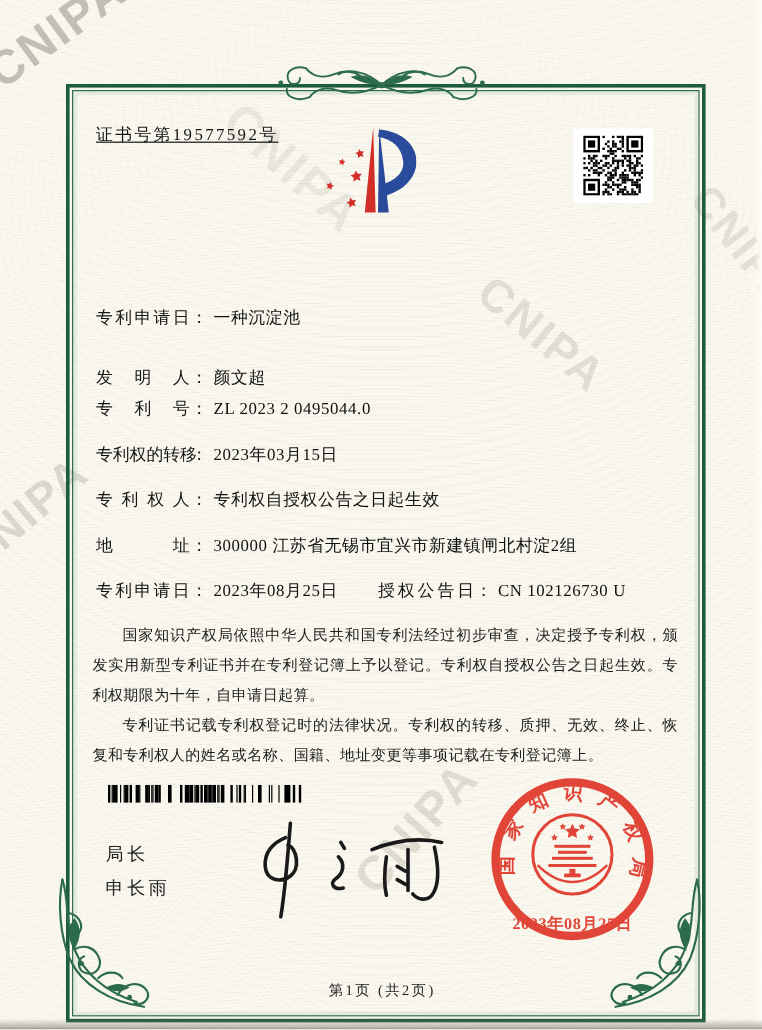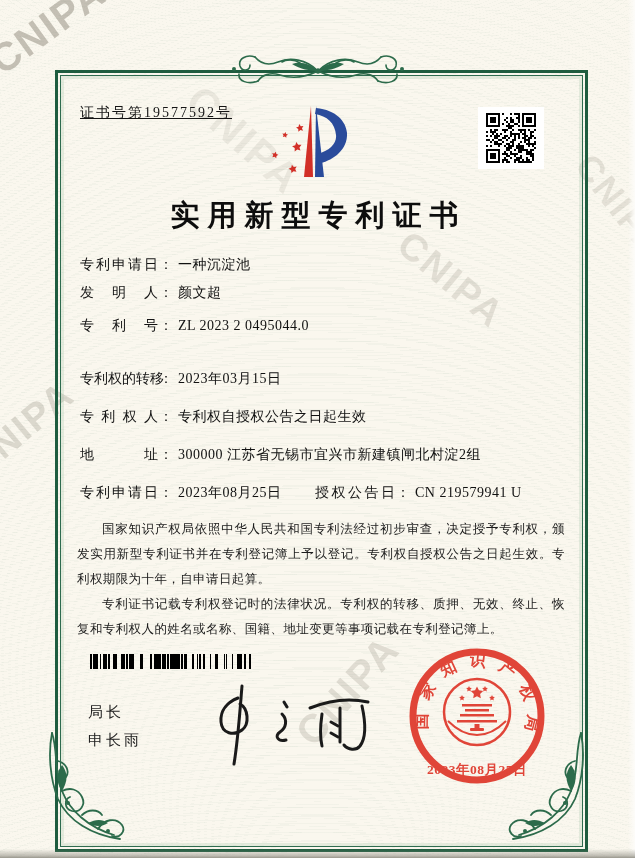--- a/index.html
+++ b/index.html
@@ -361,45 +361,44 @@
         <rect x="4" y="4" width="6" height="6" fill="#000"></rect>
         <rect x="36" y="0" width="14" height="14" fill="#000"></rect>
         <rect x="38" y="2" width="10" height="10" fill="#fff"></rect>
         <rect x="40" y="4" width="6" height="6" fill="#000"></rect>
         <rect x="0" y="36" width="14" height="14" fill="#000"></rect>
         <rect x="2" y="38" width="10" height="10" fill="#fff"></rect>
         <rect x="4" y="40" width="6" height="6" fill="#000"></rect>
       </svg>
   </div>
 
-  <div class="title">实用新型专利证书</div>
 
   <div class="fields">
     <div class="frow" style="top:0px">
       <span class="flabel">专利申请日</span><span class="colon">：</span><span class="fvalue">一种沉淀池</span>
     </div>
-    <div class="frow" style="top:28px">
+    <div class="frow" style="top:50px">
       <span class="flabel">发明人</span><span class="colon">：</span><span class="fvalue">颜文超</span>
     </div>
-    <div class="frow" style="top:61px">
+    <div class="frow" style="top:76px">
       <span class="flabel">专利号</span><span class="colon">：</span><span class="fvalue">ZL 2023 2 0495044.0</span>
     </div>
     <div class="frow" style="top:114px">
       <span class="flabel">专利权的转移</span><span class="colon">：</span><span class="fvalue">2023年03月15日</span>
     </div>
     <div class="frow" style="top:152px">
       <span class="flabel">专利权人</span><span class="colon">：</span><span class="fvalue">专利权自授权公告之日起生效</span>
     </div>
     <div class="frow" style="top:190px">
       <span class="flabel">地址</span><span class="colon">：</span><span class="fvalue">300000 江苏省无锡市宜兴市新建镇闸北村淀2组</span>
     </div>
     <div class="frow" style="top:228px">
       <span class="flabel">专利申请日</span><span class="colon">：</span><span class="fvalue">2023年08月25日</span>
       <span class="grant2">
-        <span class="flabel">授权公告日</span><span class="colon">：</span><span class="fvalue">CN 219579941 U</span>
+        <span class="flabel">授权公告日</span><span class="colon">：</span><span class="fvalue">CN 102126730 U</span>
       </span>
     </div>
   </div>
 
   <div class="legal">
     <p>国家知识产权局依照中华人民共和国专利法经过初步审查，决定授予专利权，颁发实用新型专利证书并在专利登记簿上予以登记。专利权自授权公告之日起生效。专利权期限为十年，自申请日起算。</p>
     <p>专利证书记载专利权登记时的法律状况。专利权的转移、质押、无效、终止、恢复和专利权人的姓名或名称、国籍、地址变更等事项记载在专利登记簿上。</p>
   </div>
 
   <svg class="barcode" id="barcode" width="162" height="15" viewBox="0 0 162 15">
@@ -490,16 +489,17 @@
       <rect x="-12" y="-3" width="24" height="2.5"></rect>
       <rect x="-17" y="2" width="34" height="2.5"></rect>
       <rect x="-20" y="8" width="40" height="2.5"></rect>
       <rect x="-2.5" y="12" width="5" height="5"></rect>
       <path d="M-29,9 C-19,19 -9,23 0,23 C9,23 19,19 29,9" fill="none" stroke="#df382b" stroke-width="2"></path>
       <rect x="-7" y="16" width="14" height="3" rx="1"></rect>
     </g>
     <text class="seal-date" x="70" y="128" text-anchor="middle" fill="#df382b">2023年08月25日</text>
   </svg>
 
+  <div class="footer">第1页 (共2页)</div>
 
   <div class="edge-right"></div>
   <div class="edge-bottom"></div>
 </div>
 
 </body></html>

